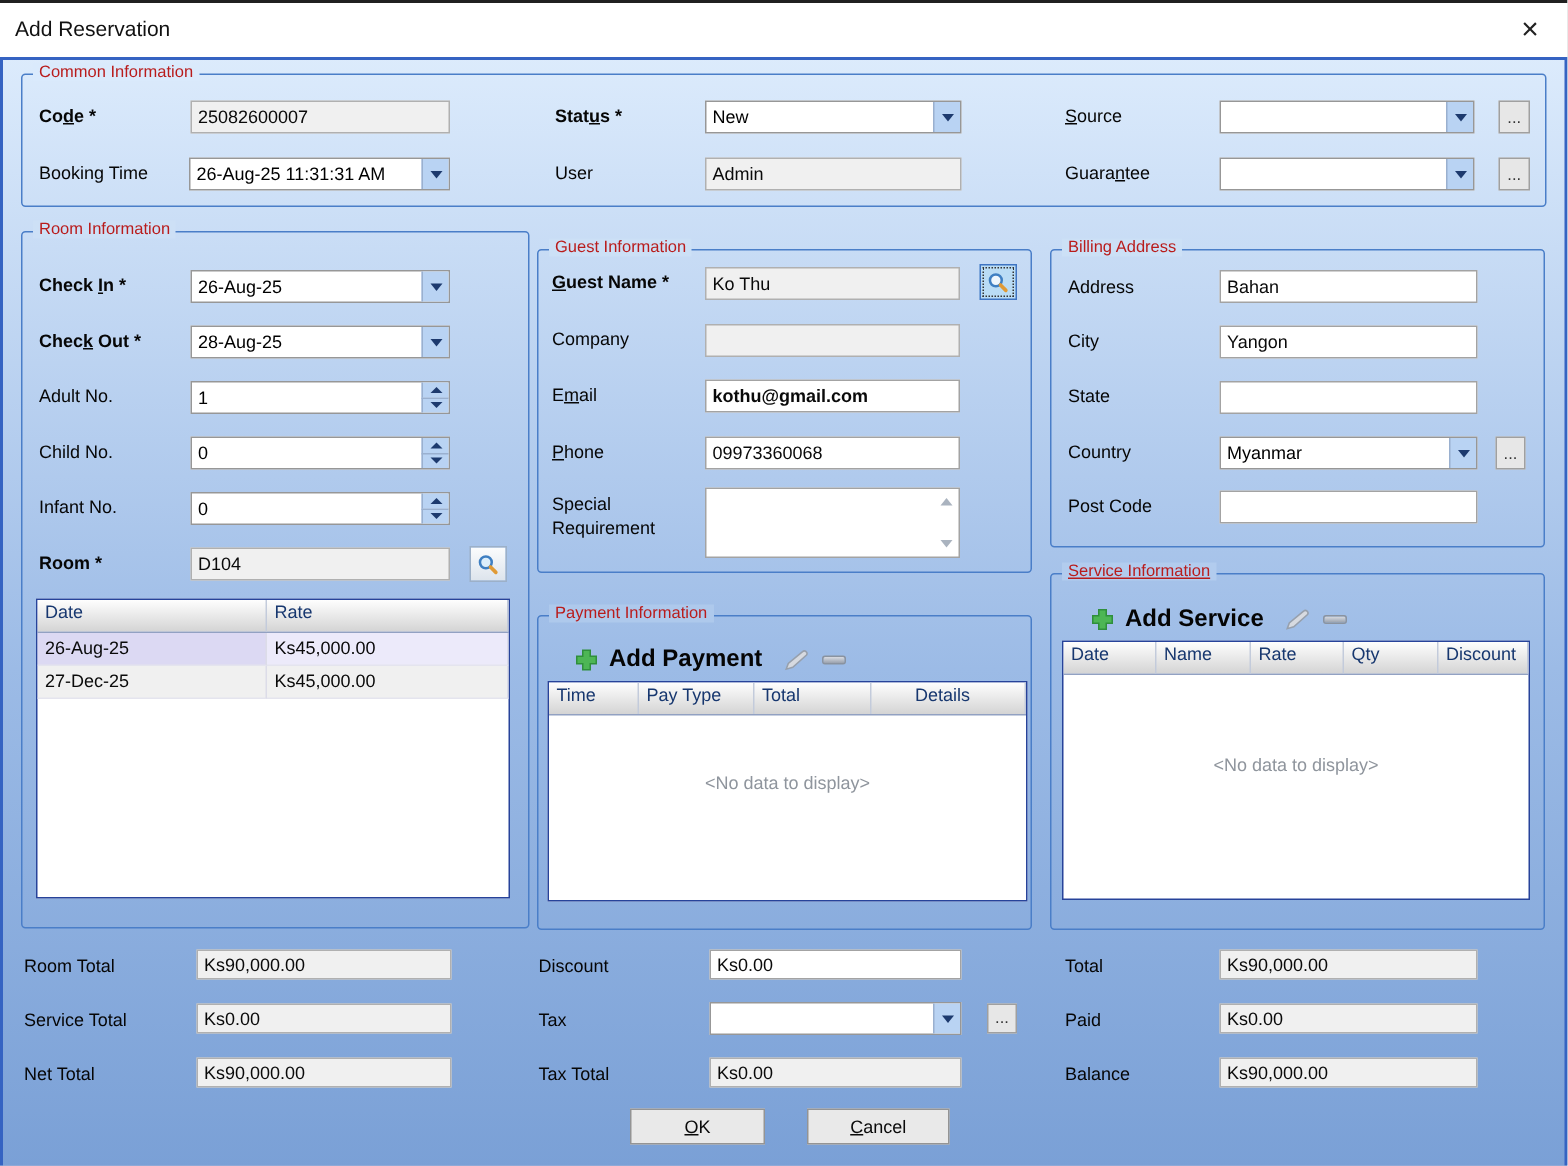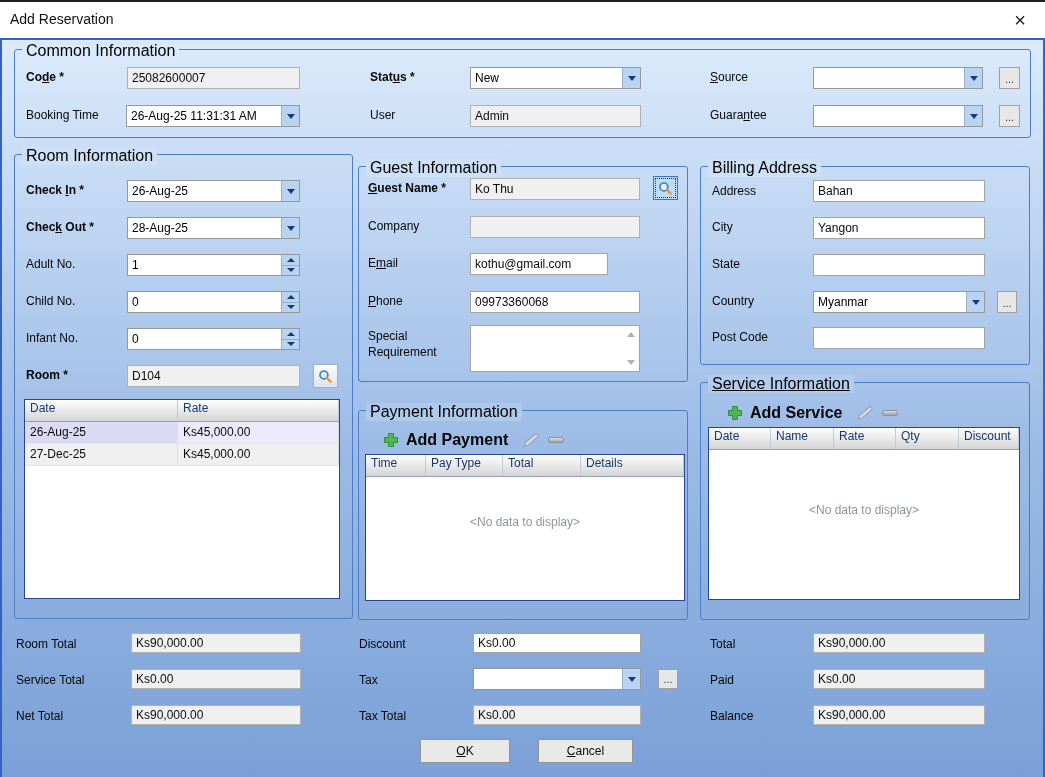--- a/index.html
+++ b/index.html
@@ -7,21 +7,21 @@
     font-family:"Liberation Sans", sans-serif; }
   .win { position:relative; width:1045px; height:777px; border-top:2px solid #202020; outline:1px solid #8c8c8c; }
   .titlebar { position:absolute; left:0; top:0; width:1045px; height:36px; background:#ffffff; }
   .title { position:absolute; left:10px; top:9px; font-size:14px; color:#111; }
   .closebtn { position:absolute; right:10px; top:4px; width:30px; height:28px; display:flex; align-items:center; justify-content:center; font-size:20px; font-weight:300; color:#222; cursor:pointer; }
   .client { position:absolute; left:0; top:36px; width:1045px; height:741px;
     background:linear-gradient(#dcebfc, #9cbbe6 55%, #7aa0d6); }
   .frame { position:absolute; inset:0; border:2px solid #3563c2; pointer-events:none; }
 
   .grp { position:absolute; border:1px solid #4a7ec8; border-radius:3px; }
-  .legend { position:absolute; top:-8px; left:7px; padding:0 4px; font-size:16px; color:#000000; white-space:nowrap; }
+  .legend { position:absolute; top:-8px; left:7px; padding:0 4px; font-size:11px; color:#b91c1c; white-space:nowrap; }
 
   .lbl { position:absolute; font-size:12px; color:#060606; white-space:nowrap; }
   .lbl.req { font-weight:bold; }
 
   .txt { position:absolute; background:#fff; border:1px solid #a3a3a3; height:22px; font-size:12px; color:#0a0a0a; padding:2px 4px; display:flex; align-items:center; white-space:nowrap; overflow:hidden; }
   .ro { background:#f0f0f0; border-color:#b0b0b0; }
 
   .combo { position:absolute; height:22px; background:#fff; border:1px solid #979797; display:flex; }
   .combo .ctext { flex:1; padding:1px 4px; font-size:12px; display:flex; align-items:center; white-space:nowrap; overflow:hidden; }
   .combo .cbtn { width:18px; background:#b9d3f3; border-left:1px solid #9ab0cf; display:flex; align-items:center; justify-content:center; cursor:pointer; }
@@ -190,21 +190,21 @@
     <div class="txt ro" style="left:470px; top:140px; width:170px;">Ko Thu</div>
     <div class="magbtn focused" style="left:653px; top:138px;">
       <svg width="15" height="15" viewBox="0 0 16 16">
           <circle cx="6.3" cy="6.3" r="4.2" fill="#eef6fd" stroke="#3f7fc2" stroke-width="1.8"></circle>
           <path d="M9.6 9.6 L13.4 13.4" stroke="#e09a35" stroke-width="2.6" stroke-linecap="round"></path>
         </svg>
     </div>
     <span class="lbl" style="left:368px; top:181px;">Company</span>
     <div class="txt ro" style="left:470px; top:178px; width:170px;"></div>
     <span class="lbl" style="left:368px; top:218px;">E<u>m</u>ail</span>
-    <div class="txt" style="left:470px; top:215px; width:138px;">kothu@gmail.com</div>
+    <div class="txt" style="left:470px; top:215px; width:170px;font-weight:bold;">kothu@gmail.com</div>
     <span class="lbl" style="left:368px; top:256px;"><u>P</u>hone</span>
     <div class="txt" style="left:470px; top:253px; width:170px;">09973360068</div>
     <span class="lbl" style="left:368px; top:290px; width:96px; white-space:normal; line-height:16px;">Special Requirement</span>
     <div class="txt" style="left:470px; top:287px; width:170px; height:47px; align-items:flex-start;">
       <span class="chev up"></span>
       <span class="chev dn"></span>
     </div>
 
     <div class="grp" style="left:358px; top:372px; width:330px; height:210px;">
       <span class="legend" style="background:#aec9ec;">Payment Information</span>
@@ -217,21 +217,21 @@
       <svg width="18" height="14" viewBox="0 0 20 16" style="margin-left:8px;">
           <path d="M1 15 L2.6 10.6 L13.5 1.6 a2 2 0 0 1 3 2.6 L6 13.6 Z" fill="#d7dae0" stroke="#97a0ad" stroke-width="1.2"></path>
         </svg>
       <span class="minusico"></span>
     </div>
     <div class="tbl" style="left:365px; top:416px; width:320px; height:147px;">
       <div class="thead">
         <span class="th" style="width:60px;">Time</span>
         <span class="th" style="width:77px;">Pay Type</span>
         <span class="th" style="width:78px;">Total</span>
-        <span class="th" style="flex:1;">Details</span>
+        <span class="th" style="flex:1;margin-left:24px;">Details</span>
       </div>
       <span class="empty" style="top:60px;">&lt;No data to display&gt;</span>
     </div>
 
     <div class="grp" style="left:700px; top:128px; width:330px; height:199px;">
       <span class="legend" style="background:#cce0f6;">Billing Address</span>
     </div>
     <span class="lbl" style="left:712px; top:146px;">Address</span>
     <div class="txt" style="left:813px; top:142px; width:172px;">Bahan</div>
     <span class="lbl" style="left:712px; top:182px;">City</span>

